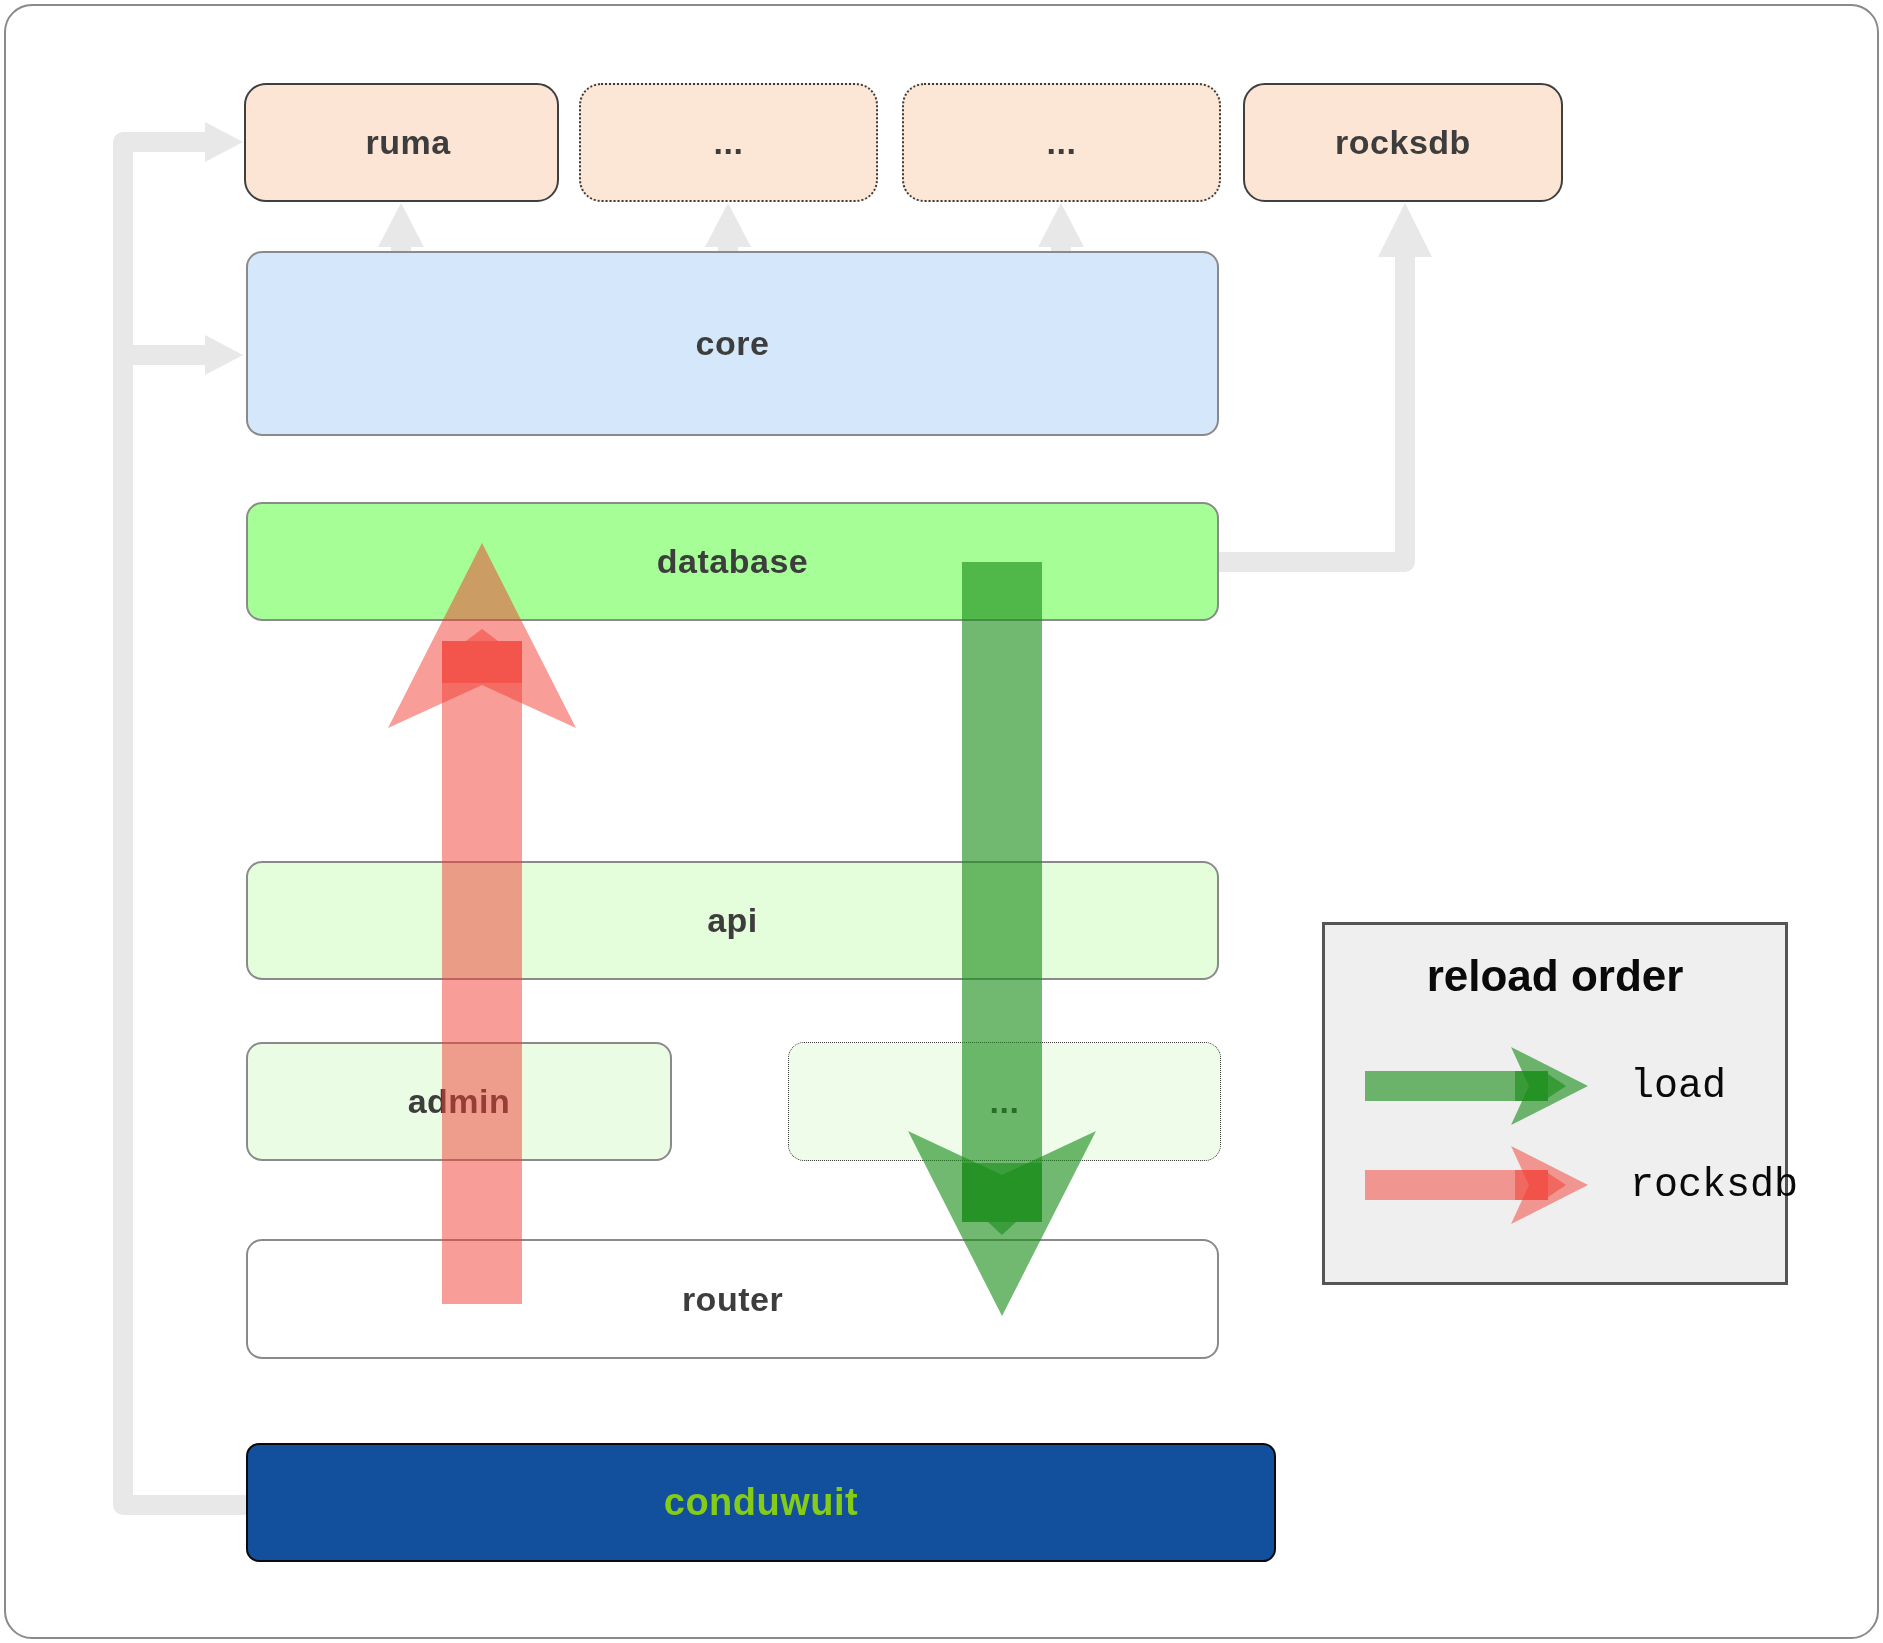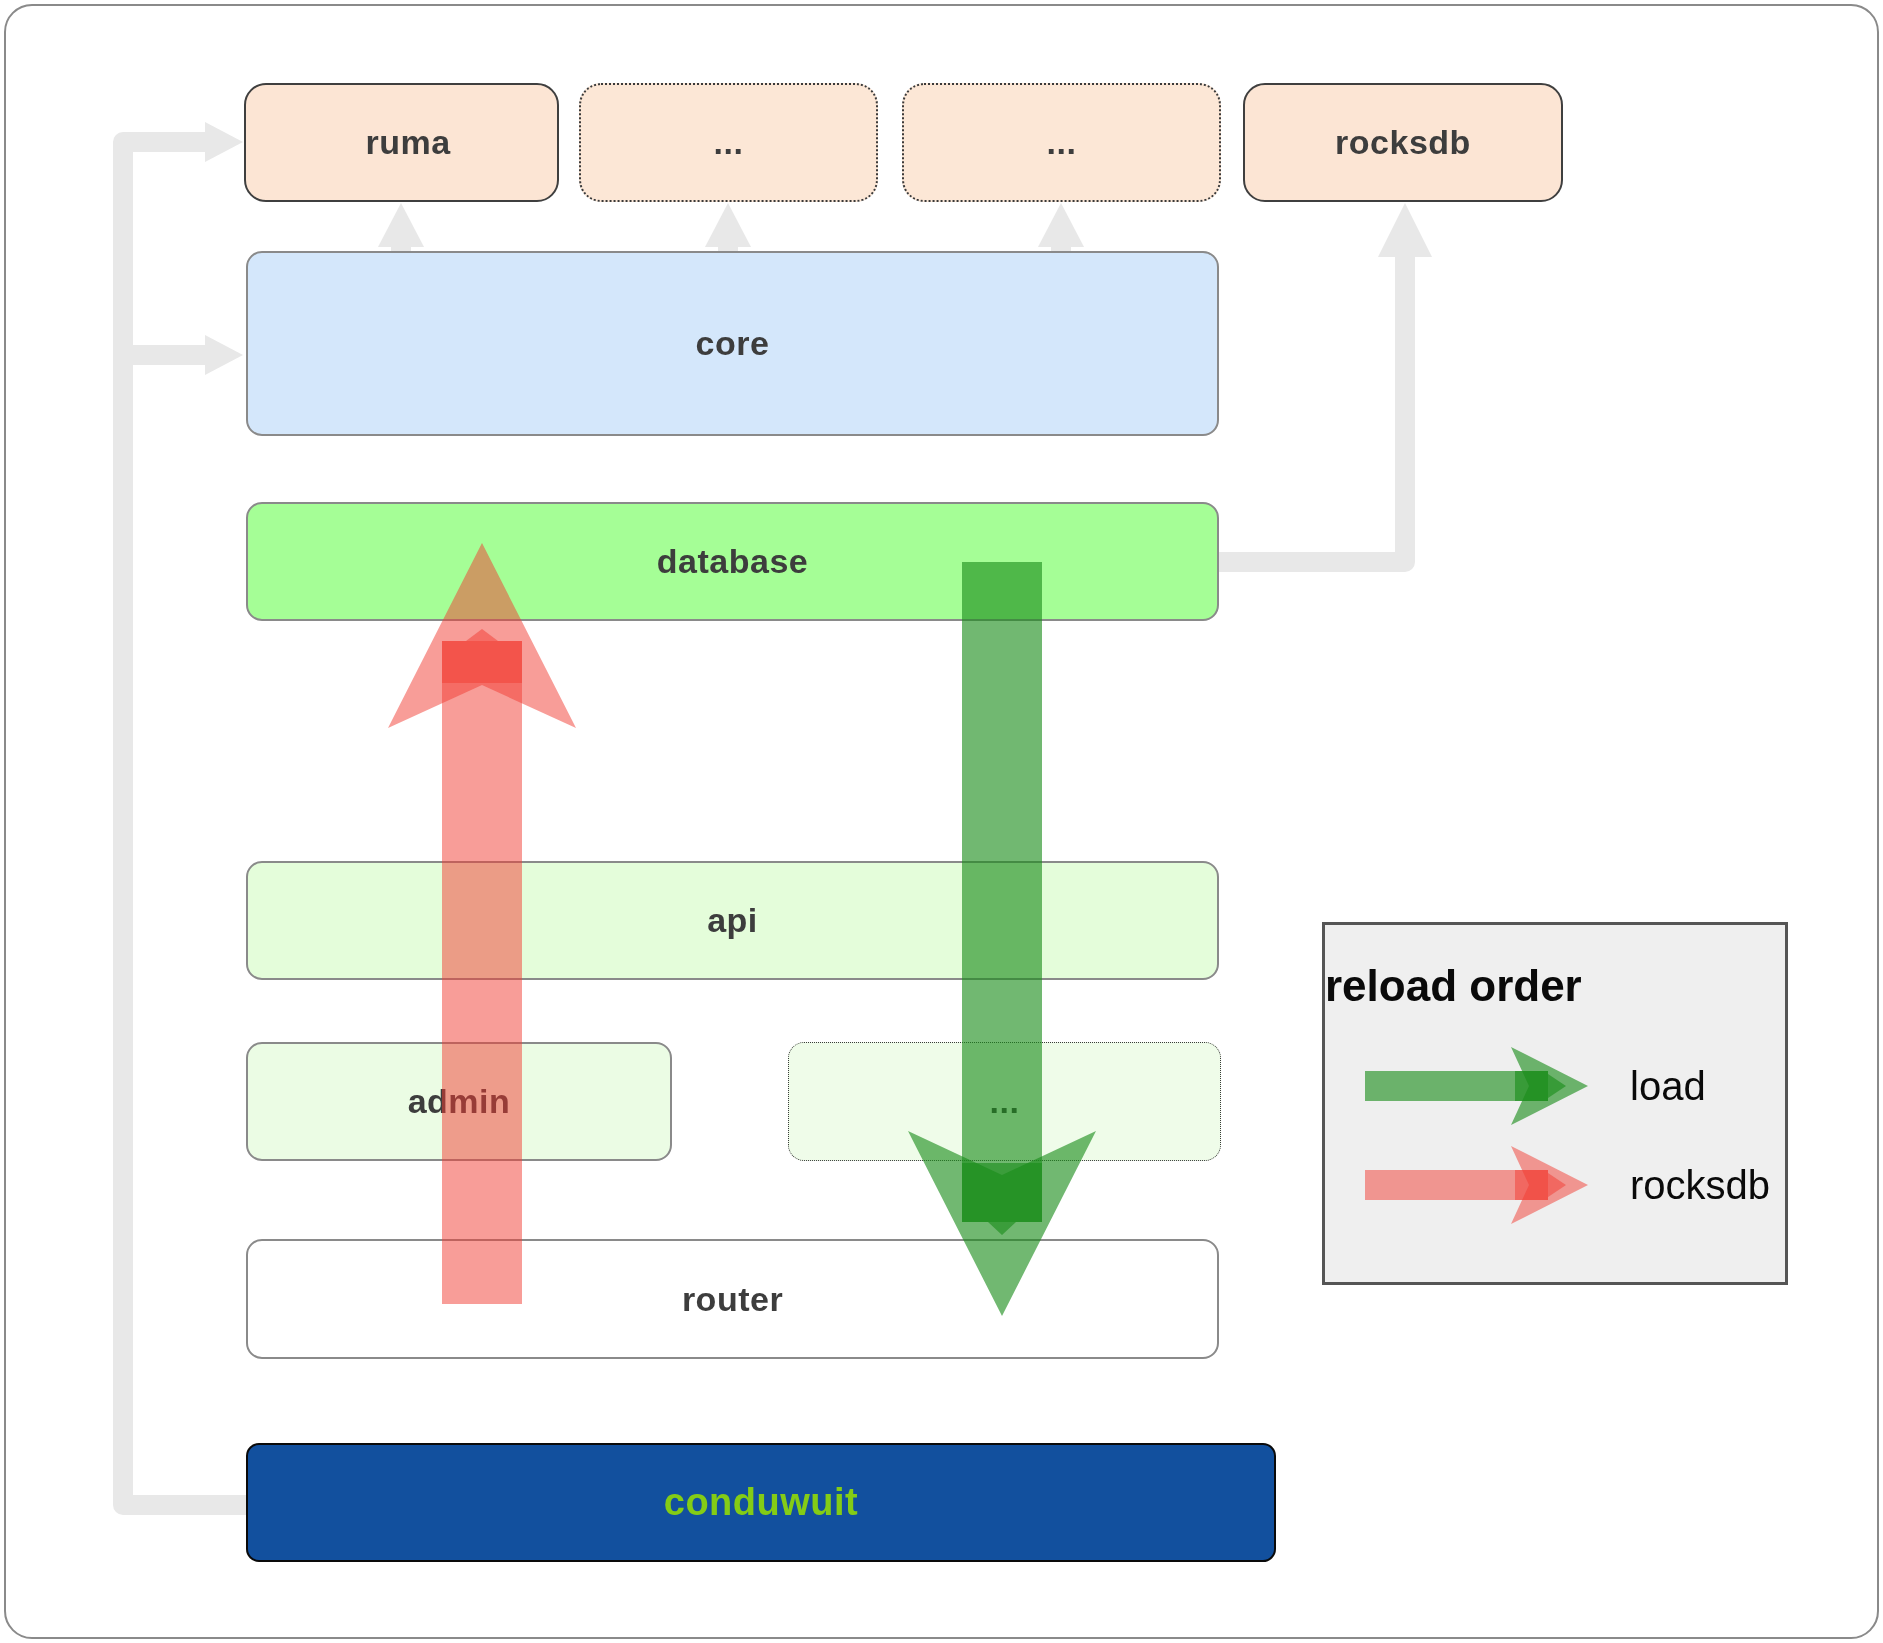--- a/index.html
+++ b/index.html
@@ -26,23 +26,23 @@
   #node-service  {left:246px; top:682px; width:973px; height:119px;}
   #node-api      {left:246px; top:861px; width:973px; height:119px;}
   #node-admin    {left:246px; top:1042px;width:426px; height:119px;}
   #node-admin-dots{left:788px;top:1042px;width:433px; height:119px;}
   #node-router   {left:246px; top:1223px;width:973px; height:120px;margin-top:16px;}
   #node-conduwuit{left:246px; top:1443px;width:1030px; height:119px;
                   border:2.5px solid #0a0a0a;border-radius:13px;color:#84cc16;font-weight:700;font-size:38px;}
   
   #legend{position:absolute;left:1322px;top:922px;width:466px;height:363px;box-sizing:border-box;
           border:3px solid #555555;}
-  #legend-title{position:absolute;left:0;top:36px;width:100%;
+  #legend-title{position:absolute;left:0;top:26px;width:100%;text-align:center;
                 font-size:44px;font-weight:600;color:#0a0a0a;}
-  .legend-label{position:absolute;left:305px;font-size:40px;color:#0a0a0a;transform:translateY(-50%);}
+  .legend-label{position:absolute;left:305px;font-size:40px;color:#0a0a0a;transform:translateY(-50%);font-family:Liberation Mono, monospace;}
   #legend-load-label{top:161px;}
   #legend-unload-label{top:260px;}
   #legend-svg{position:absolute;left:0;top:0;}
 </style>
 </head>
 <body>
 
 <div id="canvas">
 
   <svg class="layer" viewBox="0 0 1883 1643">

